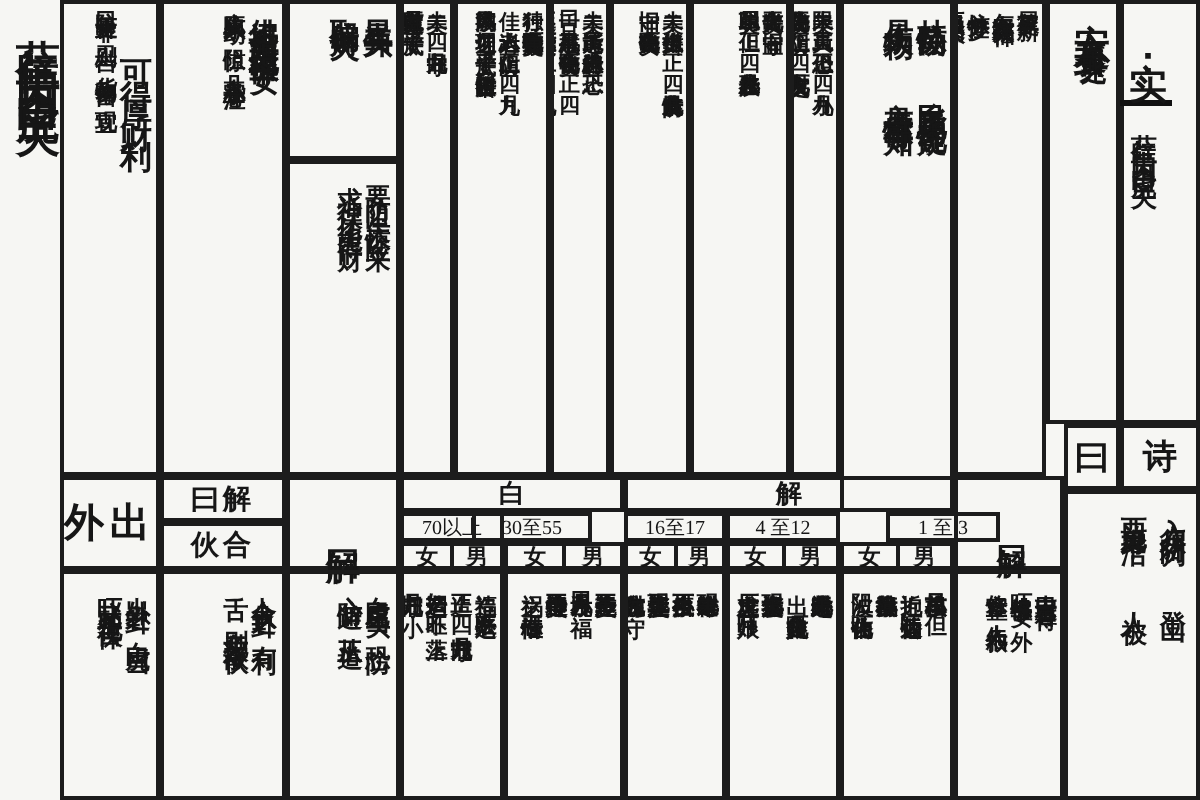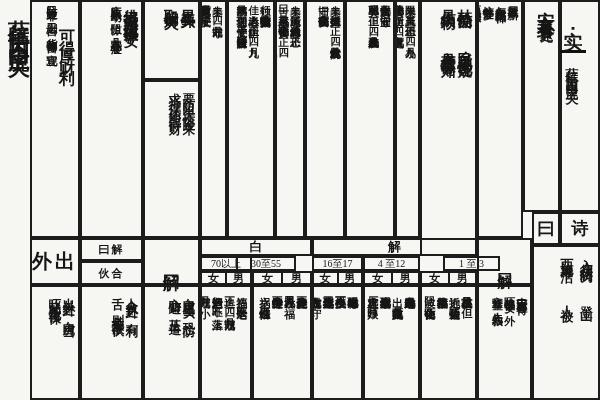--- a/index.html
+++ b/index.html
@@ -19,21 +19,21 @@
   .upper .vl{margin-top:-6px;}
   .vl.big{font-size:15px;letter-spacing:2px;}
   .vl.xl{font-size:16px;letter-spacing:10px;}
   .vl.sp{letter-spacing:5px;font-size:12.5px;}
   .vl.s10{font-size:10.5px;letter-spacing:0;}
   .vl.pad{margin-top:14px;}
   .hcell{
     display:flex;align-items:center;justify-content:center;
     text-align:center;font-weight:700;
   }
-  .hcell.sec{font-size:11px;letter-spacing:2px;}
+  .hcell.sec{font-size:14px;letter-spacing:2px;}
   .vhead{
     writing-mode:vertical-rl;text-orientation:upright;
     display:flex;align-items:center;justify-content:center;
     font-weight:700;font-size:17px;
   }
   .agecell{font-size:10px;font-weight:400;}
   .sexrow{display:flex;}
   .sexrow span{
     flex:1;display:flex;align-items:center;justify-content:center;
     font-size:11px;font-weight:700;

